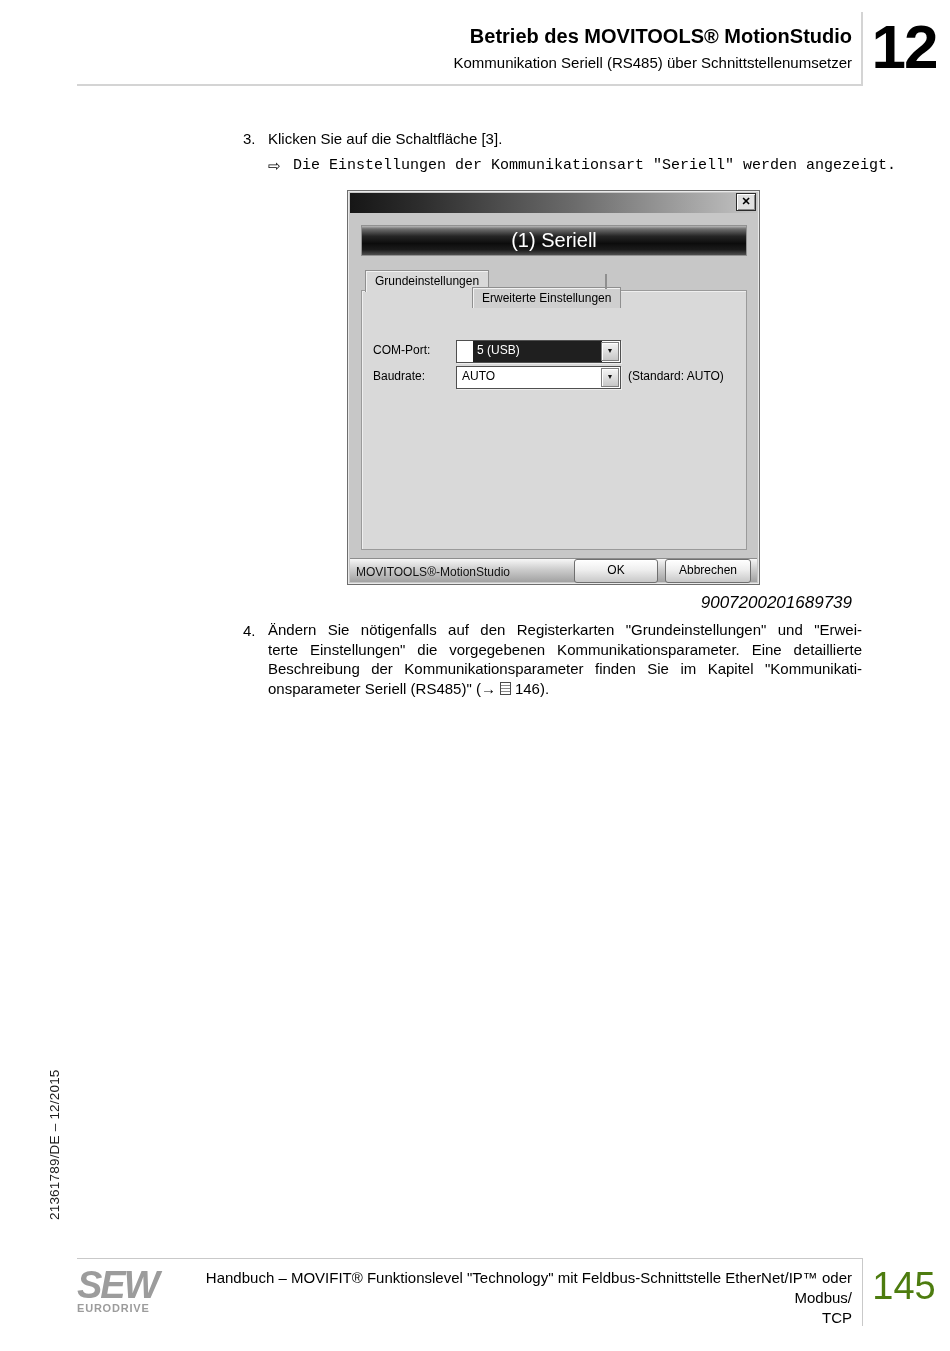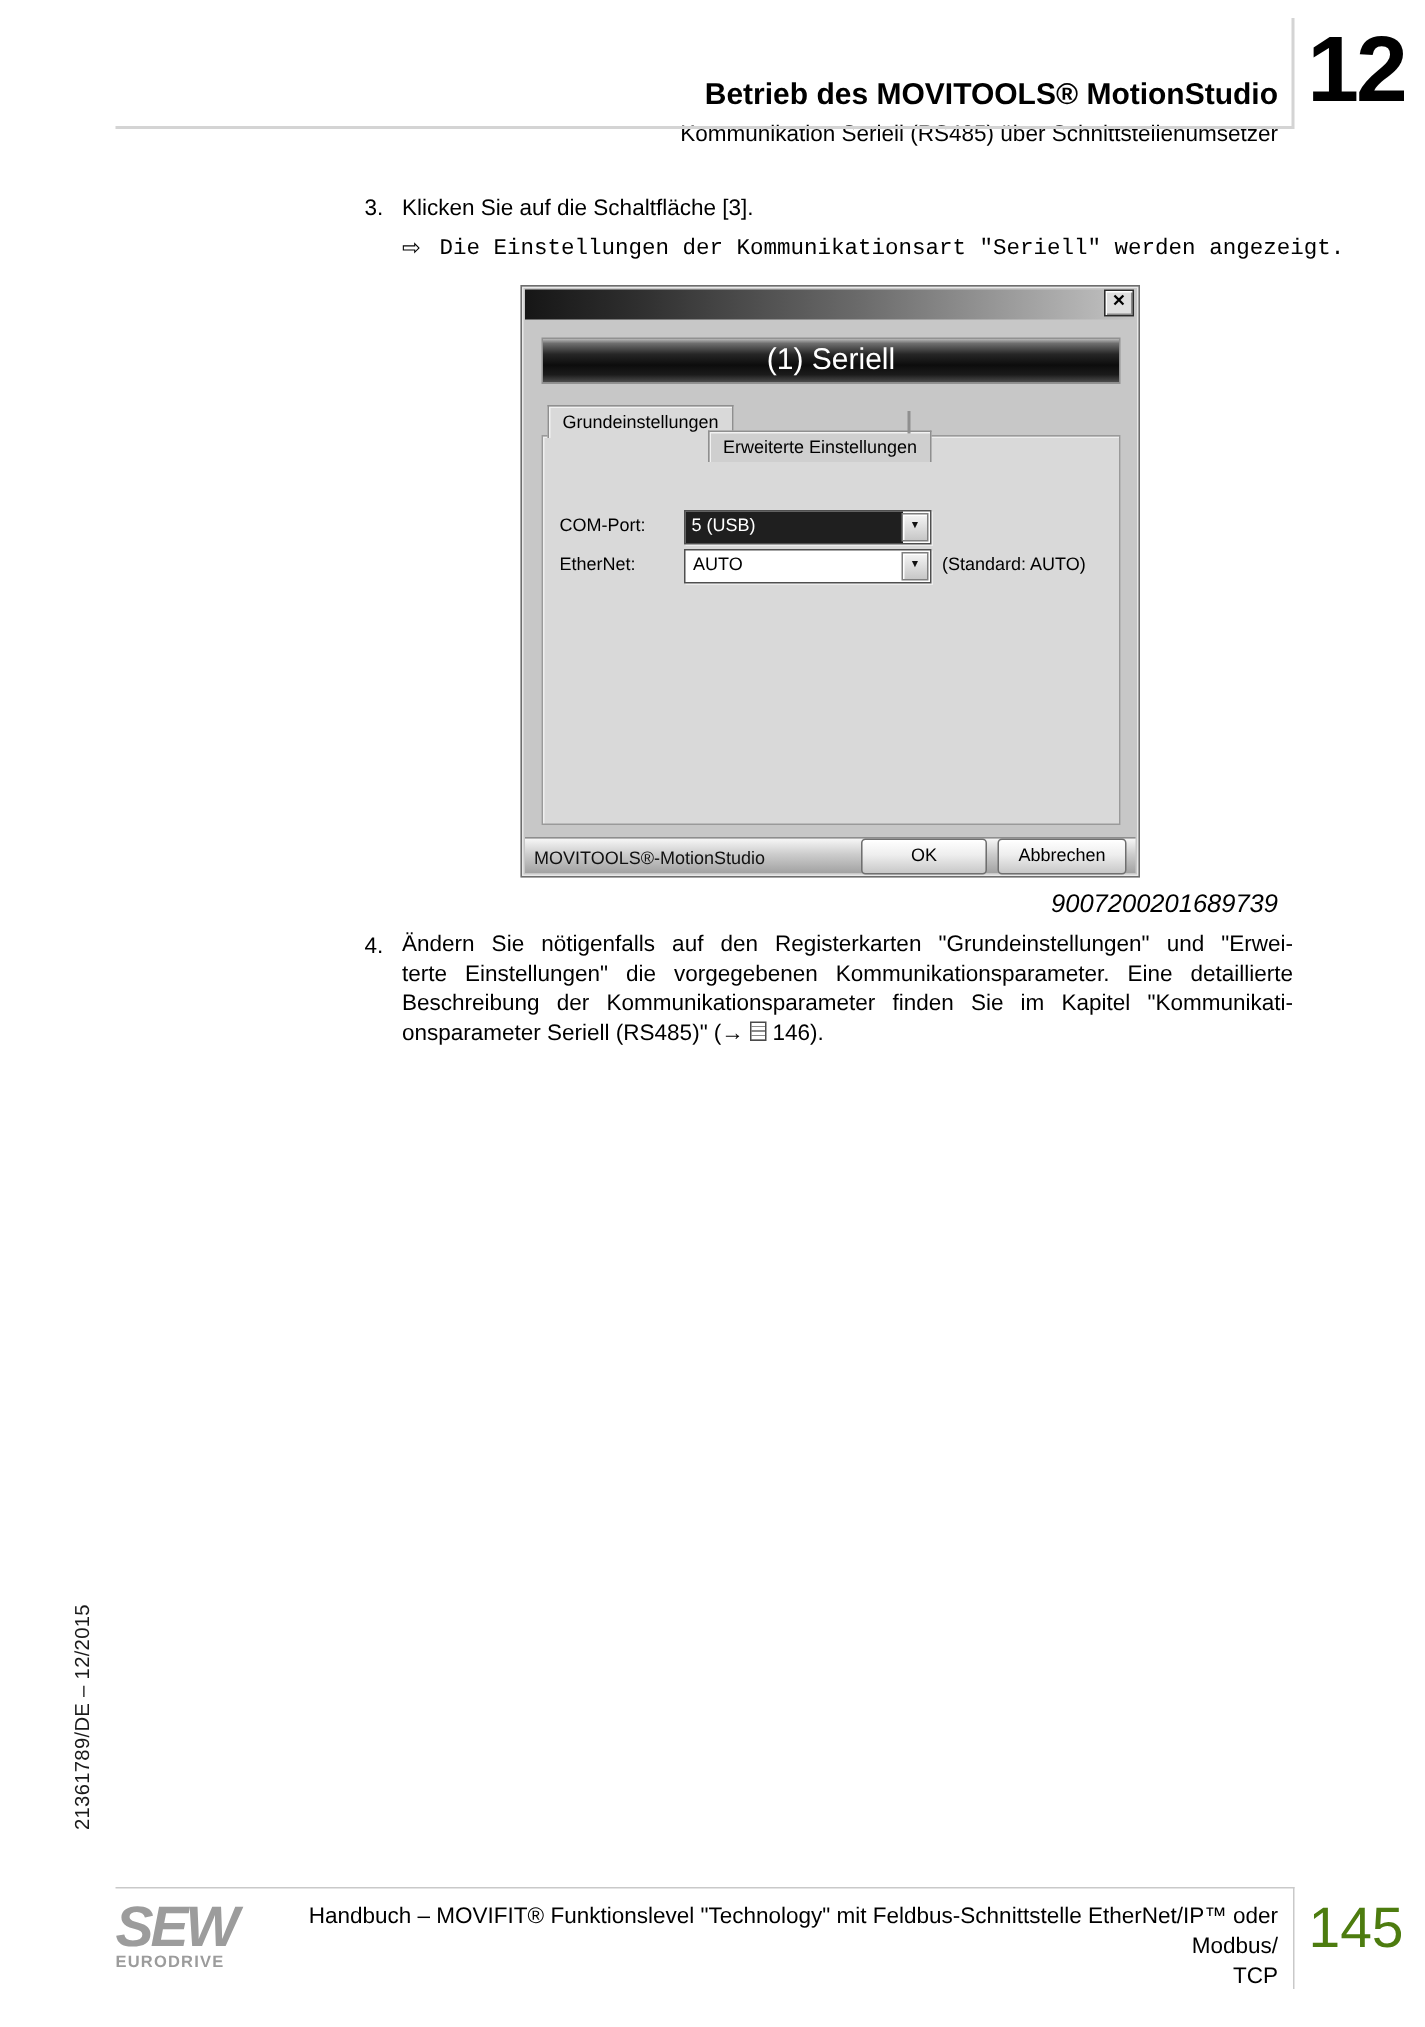--- a/index.html
+++ b/index.html
@@ -1,20 +1,20 @@
 <!DOCTYPE html>
 <html><head>
 <meta charset="utf-8">
 <style>
   html,body{margin:0;padding:0;background:#ffffff;}
   .page{position:relative;width:950px;height:1351px;background:#fff;
         font-family:"Liberation Sans",sans-serif;color:#000;overflow:hidden;}
 
   
-  .hdr-text{position:absolute;right:98px;top:24px;text-align:right;margin-top:27px;}
+  .hdr-text{position:absolute;right:98px;top:24px;text-align:right;}
   .hdr-title{font-size:20px;font-weight:bold;line-height:24px;}
   .hdr-sub{font-size:15px;line-height:20px;margin-top:5px;}
   .hdr-vline{position:absolute;left:861px;top:12px;width:2px;height:72px;background:#d4d4d4;}
   .hdr-hline{position:absolute;left:77px;top:84px;width:786px;height:2px;background:#d4d4d4;}
   .hdr-chapter{position:absolute;left:864px;top:16px;width:80px;text-align:center;
                font-size:62px;font-weight:bold;letter-spacing:-2px;line-height:62px;}
 
   
   .body-txt{font-size:15px;line-height:19px;}
   .abs{position:absolute;}
@@ -36,21 +36,21 @@
   .dlg-tab{position:absolute;height:21px;line-height:20px;padding:0 9px;background:#d9d9d9;
         border:1px solid #8f8f8f;border-bottom:none;box-shadow:inset 1px 1px 0 #f2f2f2;z-index:2;}
   .dlg-tab.active{left:17px;top:79px;}
   .dlg-tab.inactive{left:124px;top:96px;height:20px;background:#cfcfcf;}
   .dlg-tabsep{position:absolute;left:257px;top:83px;width:2px;height:15px;background:#8f8f8f;z-index:2;}
   .dlg-label{position:absolute;left:25px;height:16px;line-height:16px;}
   .combo{position:absolute;left:108px;width:163px;height:21px;border:1px solid #4f4f4f;
         box-shadow:1px 1px 0 #ededed;background:#fff;}
   .combo-field{position:absolute;left:1px;top:1px;bottom:1px;right:18px;padding-left:4px;
         line-height:17px;white-space:nowrap;overflow:hidden;}
-  .combo-field.dark{background:#1f1f1f;color:#fff;left:0;top:0;bottom:0;line-height:19px;}
+  .combo-field.dark{background:#1f1f1f;color:#fff;left:16px;top:0;bottom:0;line-height:19px;}
   .combo-btn{position:absolute;right:1px;top:1px;bottom:1px;width:16px;
         background:linear-gradient(#f5f5f5,#c7c7c7);border:1px solid #7f7f7f;
         box-shadow:inset 1px 1px 0 #fff;font-size:7px;text-align:center;line-height:16px;color:#111;}
   .dlg-hint{position:absolute;left:280px;height:16px;line-height:16px;}
   .dlg-statusbar{position:absolute;left:2px;right:2px;bottom:2px;height:23px;
         background:linear-gradient(#f7f7f7,#cdcdcd 45%,#a2a2a2);border-top:1px solid #8d8d8d;}
   .dlg-statustext{position:absolute;left:6px;bottom:3px;font-size:12px;color:#111;}
   .dlg-btn{position:absolute;top:368px;height:22px;border:1px solid #6f6f6f;border-radius:3px;
         background:linear-gradient(#ffffff,#eeeeee 45%,#c8c8c8);font-size:12px;text-align:center;
         line-height:20px;box-shadow:inset 0 1px 0 rgba(255,255,255,.7);z-index:3;}
@@ -111,21 +111,21 @@
     <div class="dlg-tab inactive">Erweiterte Einstellungen</div>
     <div class="dlg-tabsep"></div>
     <div class="dlg-panel"></div>
 
     <div class="dlg-label" style="top:151px;">COM-Port:</div>
     <div class="combo" style="top:149px;">
       <div class="combo-field dark">5 (USB)</div>
       <div class="combo-btn">▼</div>
     </div>
 
-    <div class="dlg-label" style="top:177px;">EtherNet:</div>
+    <div class="dlg-label" style="top:177px;">Baudrate:</div>
     <div class="combo" style="top:175px;">
       <div class="combo-field">AUTO</div>
       <div class="combo-btn">▼</div>
     </div>
     <div class="dlg-hint" style="top:177px;">(Standard: AUTO)</div>
 
     <div class="dlg-statusbar">
       <div class="dlg-statustext">MOVITOOLS®-MotionStudio</div>
     </div>
     <div class="dlg-btn ok">OK</div>

